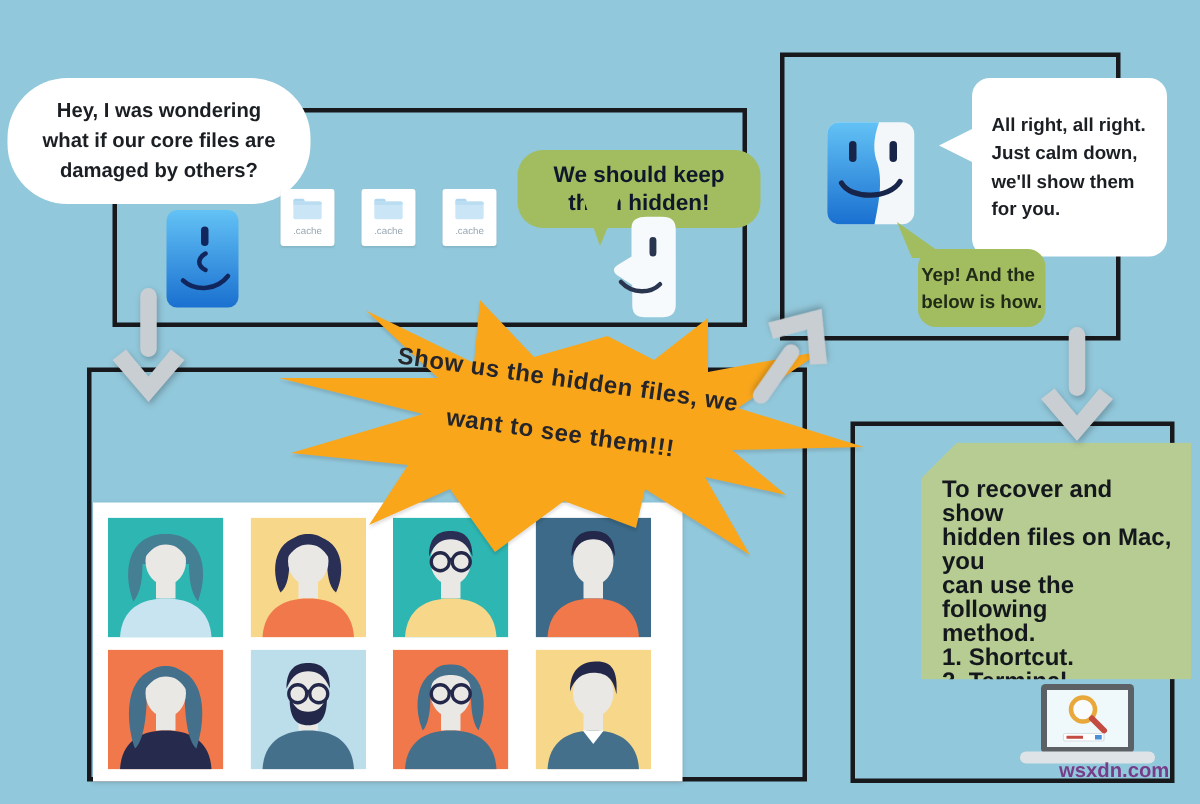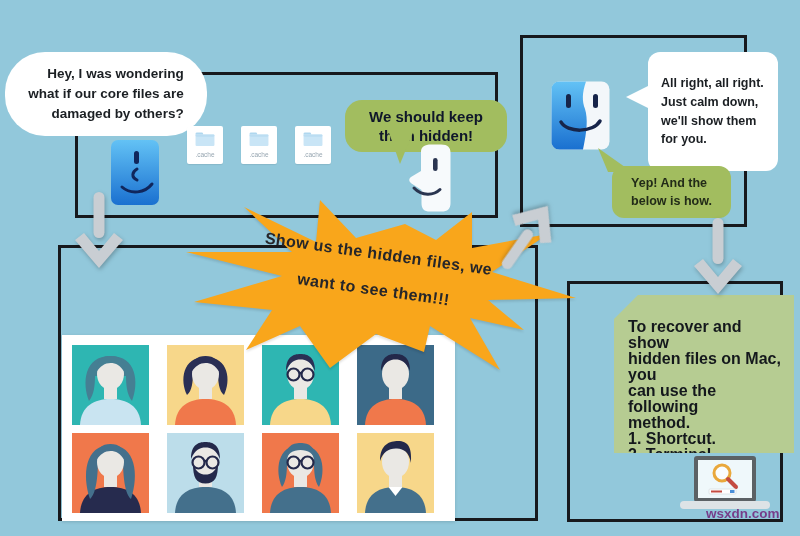--- a/index.html
+++ b/index.html
@@ -12,27 +12,27 @@
   #panel-top-left{left:75px;top:72px;width:423px;height:146px;}
   #panel-top-right{left:520px;top:35px;width:227px;height:192px;}
   #panel-bottom-left{left:58px;top:245px;width:480px;height:276px;}
   #panel-bottom-right{left:567px;top:281px;width:216px;height:241px;}
 
   .preline{white-space:pre-line;}
 
   .bubble{position:absolute;display:flex;align-items:center;justify-content:center;
     text-align:center;z-index:2;color:#1B1F23;}
   #bubble-question{left:5px;top:52px;width:202px;height:84px;background:#FFFFFF;
-    border-radius:40px;font-size:13.5px;font-weight:600;line-height:1.5;text-align:right;}
+    border-radius:40px;font-size:13.5px;font-weight:600;line-height:1.5;}
   #bubble-keep-hidden{left:345px;top:100px;width:162px;height:52px;background:var(--green,#A2BD5F);
     border-radius:17px;font-size:15px;font-weight:700;line-height:1.3;color:#0f172a;align-items:center;}
   #bubble-allright{left:648px;top:52px;width:130px;height:119px;background:#FFFFFF;
     border-radius:12px;font-size:12.5px;font-weight:600;line-height:1.5;
     justify-content:flex-start;text-align:left;padding-left:13px;box-sizing:border-box;}
-  #bubble-yep{left:612px;top:166px;width:119px;height:52px;background:var(--green,#A2BD5F);
+  #bubble-yep{left:612px;top:166px;width:85px;height:52px;background:var(--green,#A2BD5F);
     border-radius:12px;font-size:12.5px;font-weight:700;line-height:1.45;text-align:left;color:#222B18;}
   .tail{position:absolute;z-index:2;}
 
   .ficon{position:absolute;z-index:2;}
 
   #cache-row{position:absolute;left:187px;top:126px;display:flex;gap:18px;z-index:2;}
   .cache-card{width:36px;height:38px;background:#FFFFFF;border-radius:2px;
     display:flex;flex-direction:column;align-items:center;justify-content:flex-start;
     box-shadow:0 1px 1px rgba(0,0,0,.08);}
   .cache-card svg{width:24px;height:17px;margin-top:5px;}

